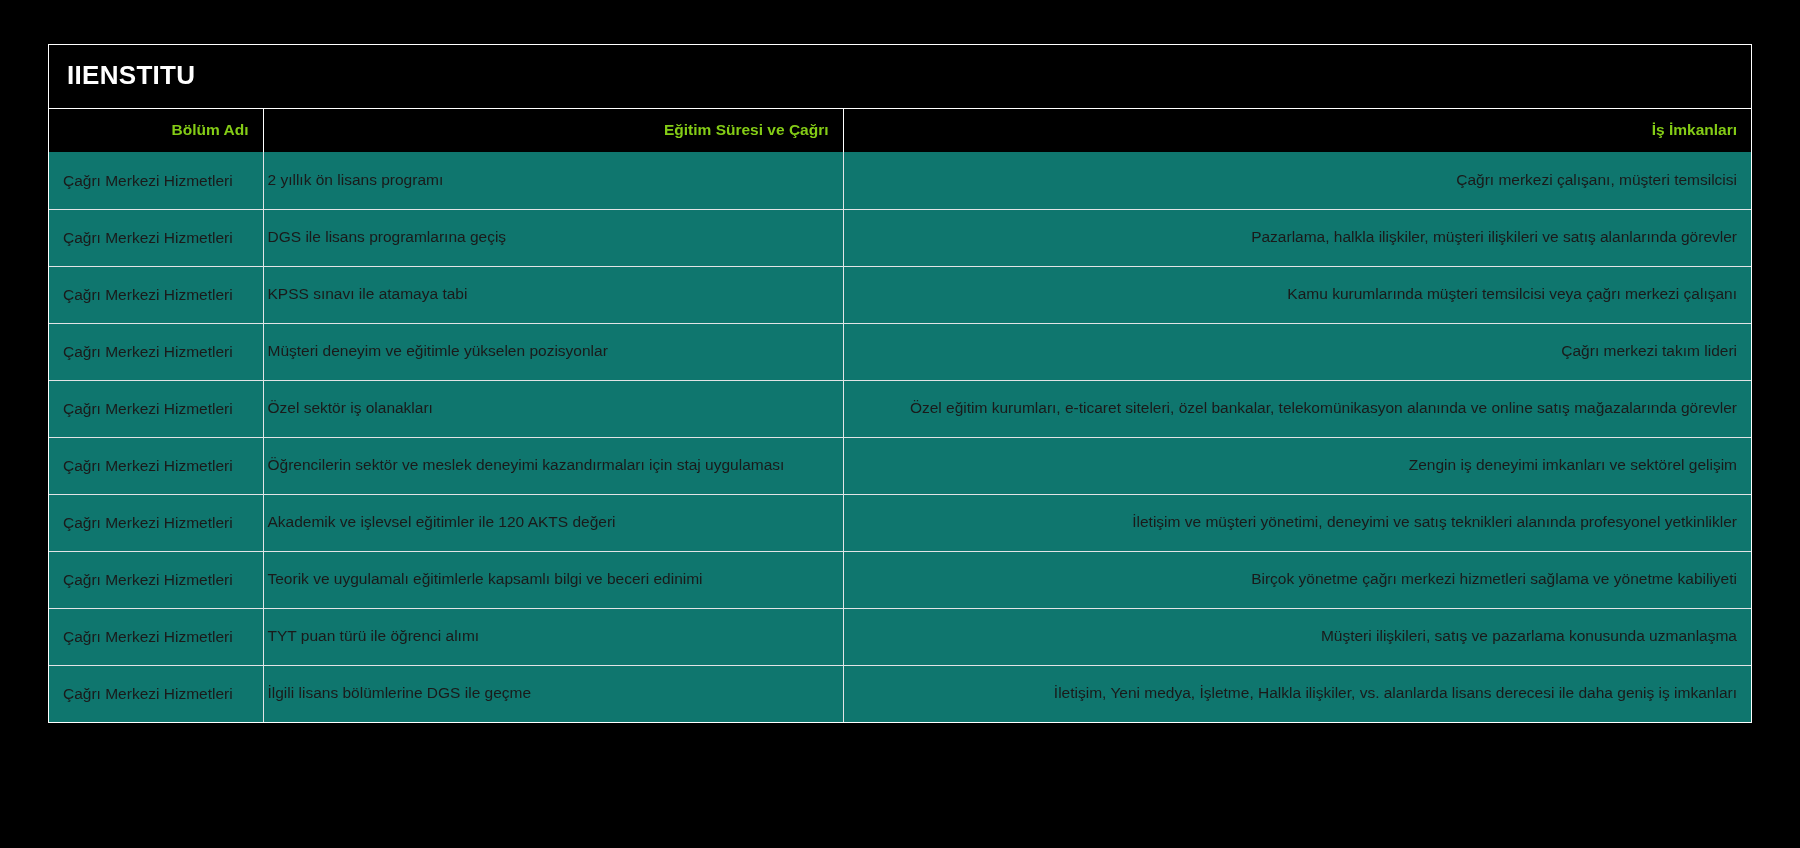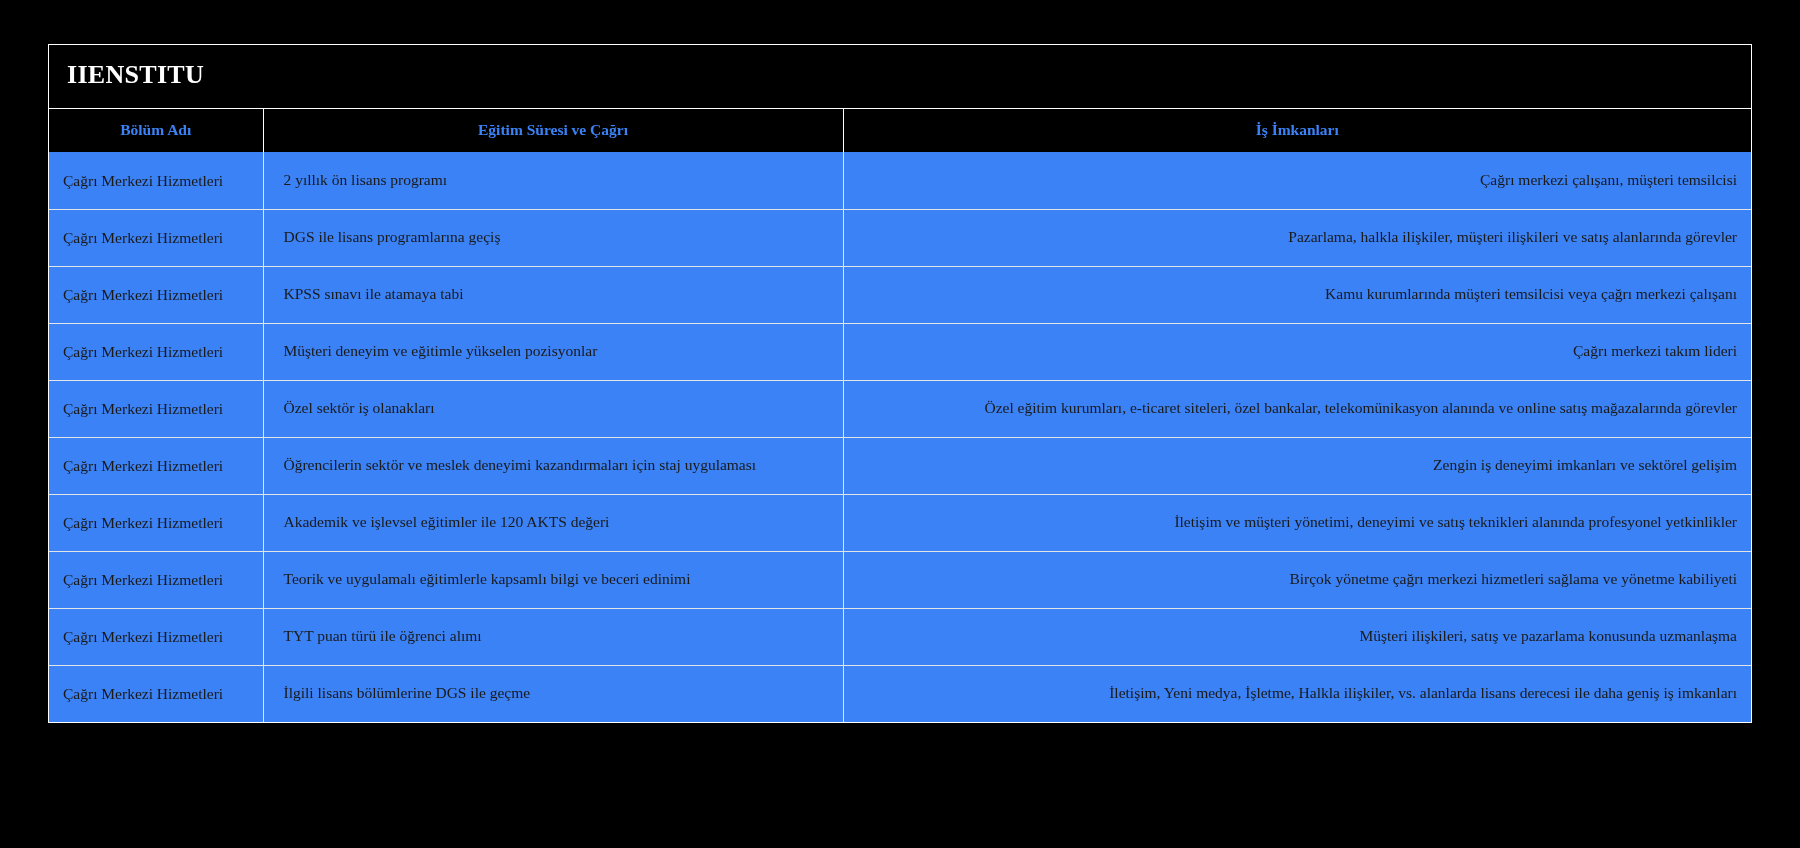--- a/index.html
+++ b/index.html
@@ -13,21 +13,20 @@
     font-family: "Liberation Sans", sans-serif;
     overflow: hidden;
   }
 
   .page {
     position: relative;
     width: 1800px;
     height: 628px;
     background: #000000;
     box-sizing: border-box;
-    font-family: Liberation Serif, serif;
   }
 
   .table-wrap {
     position: absolute;
     left: 48px;
     top: 44px;
     width: 1704px;
     border: 1px solid #ffffff;
     box-sizing: border-box;
     background: #ffffff;
@@ -52,52 +51,52 @@
     table-layout: fixed;
     background: #ffffff;
   }
 
   table.data-table col.c1 { width: 214px; }
   table.data-table col.c2 { width: 580px; }
   table.data-table col.c3 { width: 908px; }
 
   thead th {
     background: #000000;
-    color: #3b82f6;
+    color: #84cc16;
     font-size: 15.5px;
     font-weight: bold;
-    text-align: center;
+    text-align: right;
     padding: 12px 14px 13px 14px;
     border-right: 1px solid #ffffff;
     vertical-align: middle;
     line-height: 1.2;
   }
   thead th:last-child { border-right: none; }
 
   tbody td {
     color: #1a1a1a;
     font-size: 15.5px;
     line-height: 1.35;
     padding: 14px 14px;
     border-top: 1px solid #e2e4e6;
     border-right: 1px solid #e2e4e6;
     vertical-align: middle;
-    background: #3b82f6;
+    background: #0f766e;
     word-wrap: break-word;
   }
   tbody td:last-child { border-right: none; }
   tbody tr:first-child td { border-top: none; }
 
   tbody td.col-name {
     line-height: 1.38;
     padding-top: 12px;
     padding-bottom: 12px;
   }
   tbody td.col-dur {
-    padding-left: 20px;
+    padding-left: 4px;
   }
   tbody td.col-job {
     padding-left: 16px;
     text-align: right;
   }
 
   tbody tr { height: 57px; }
 </style>
 </head>
 <body>

